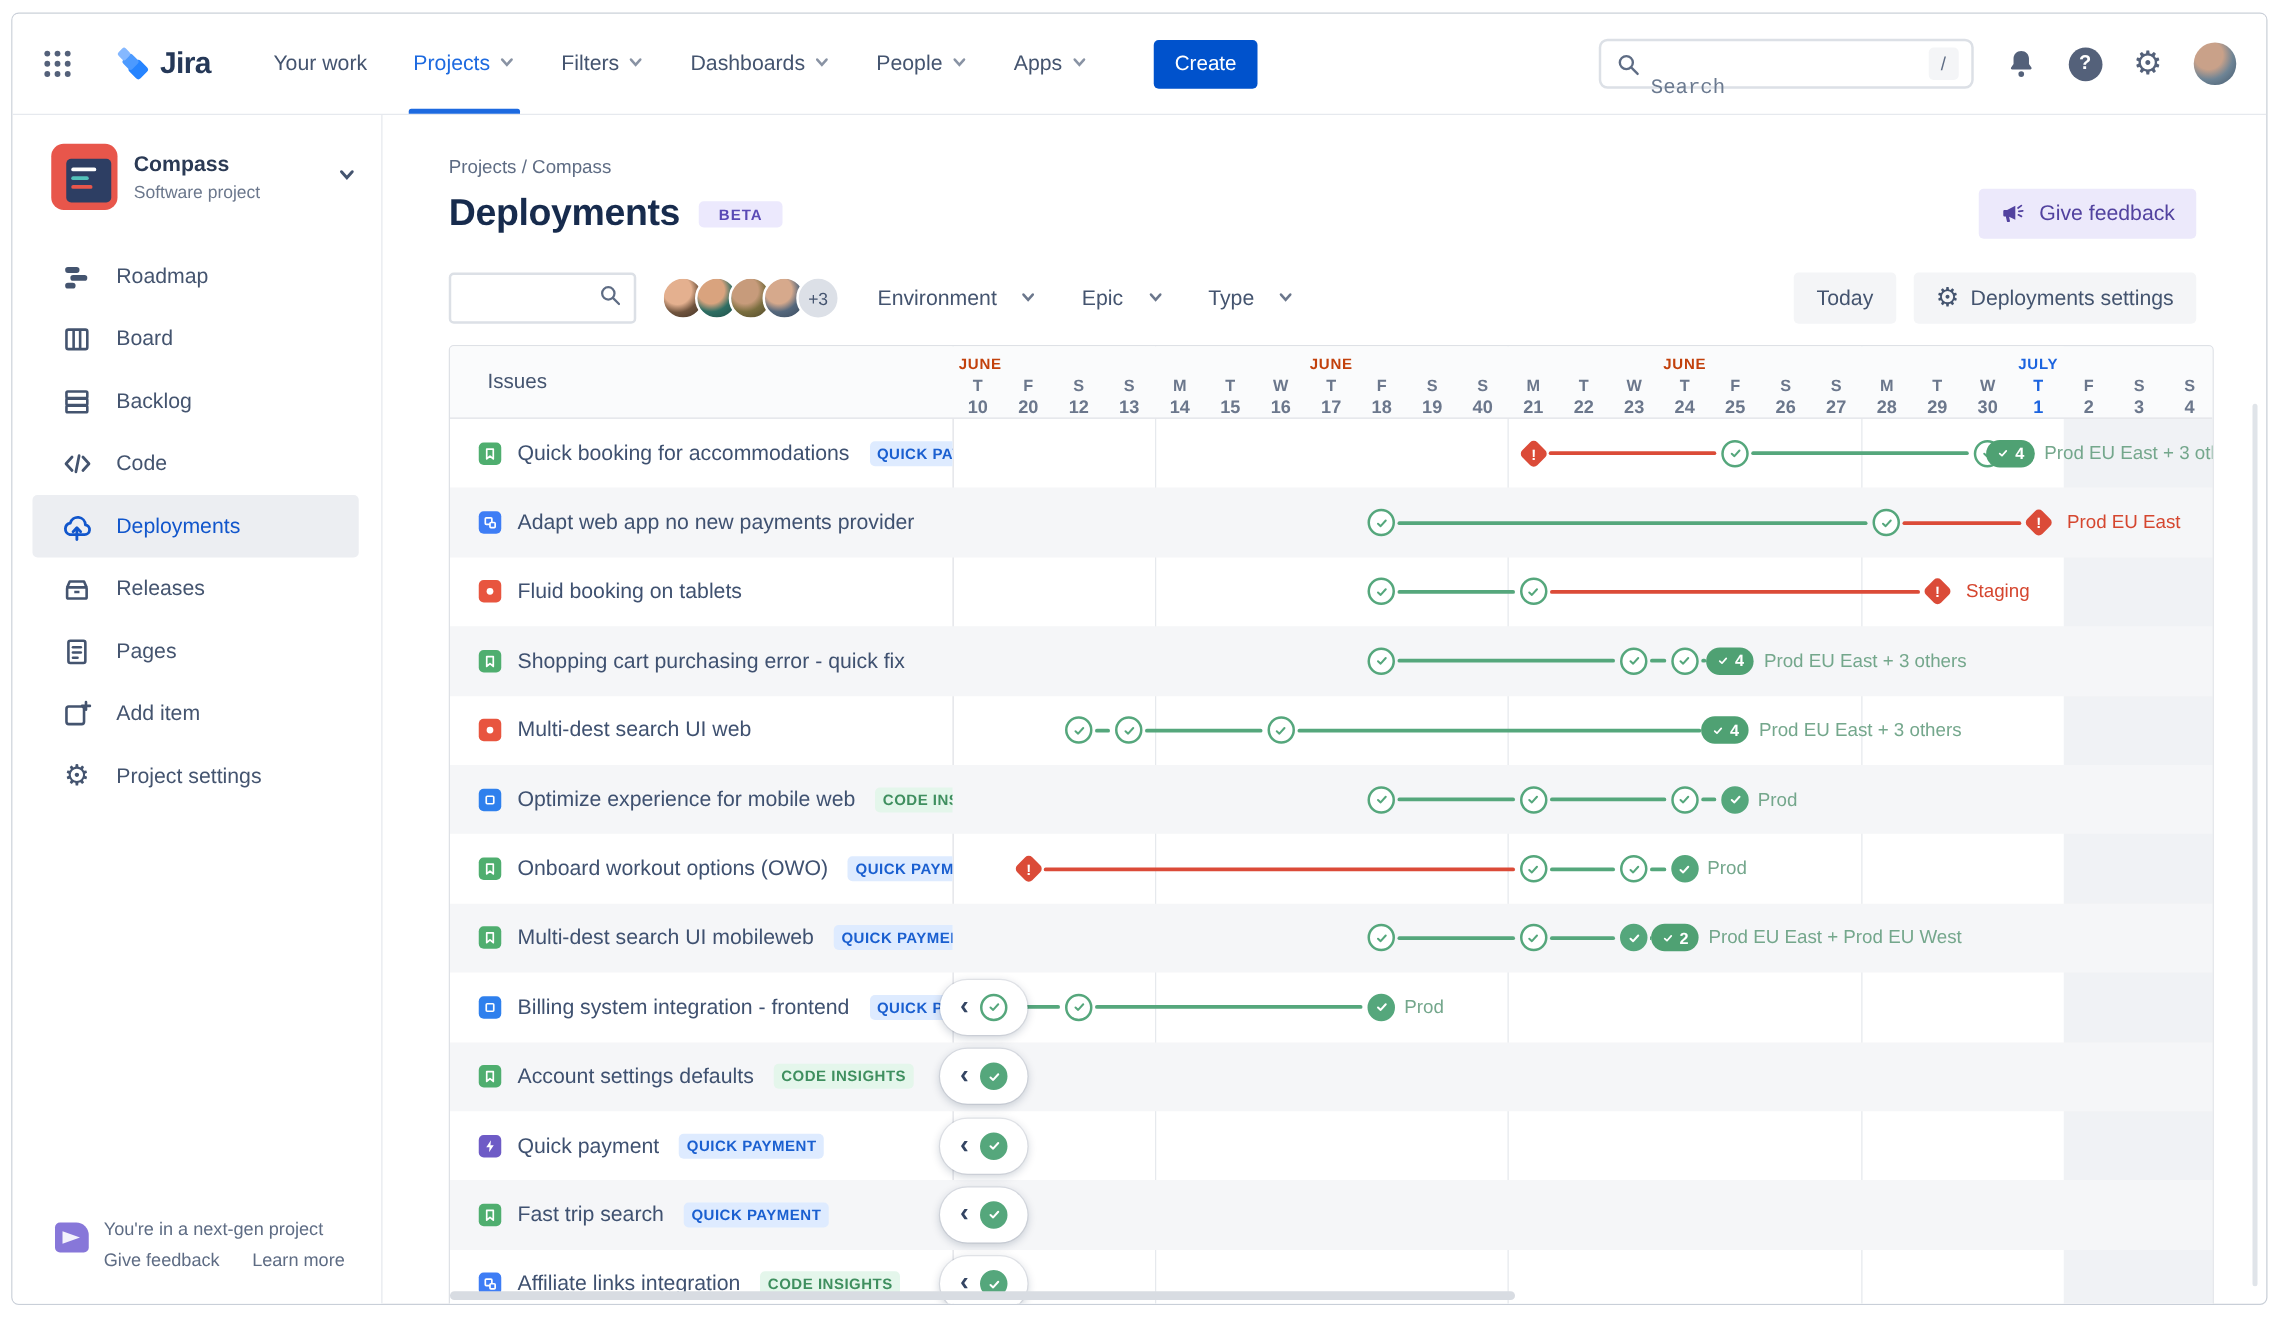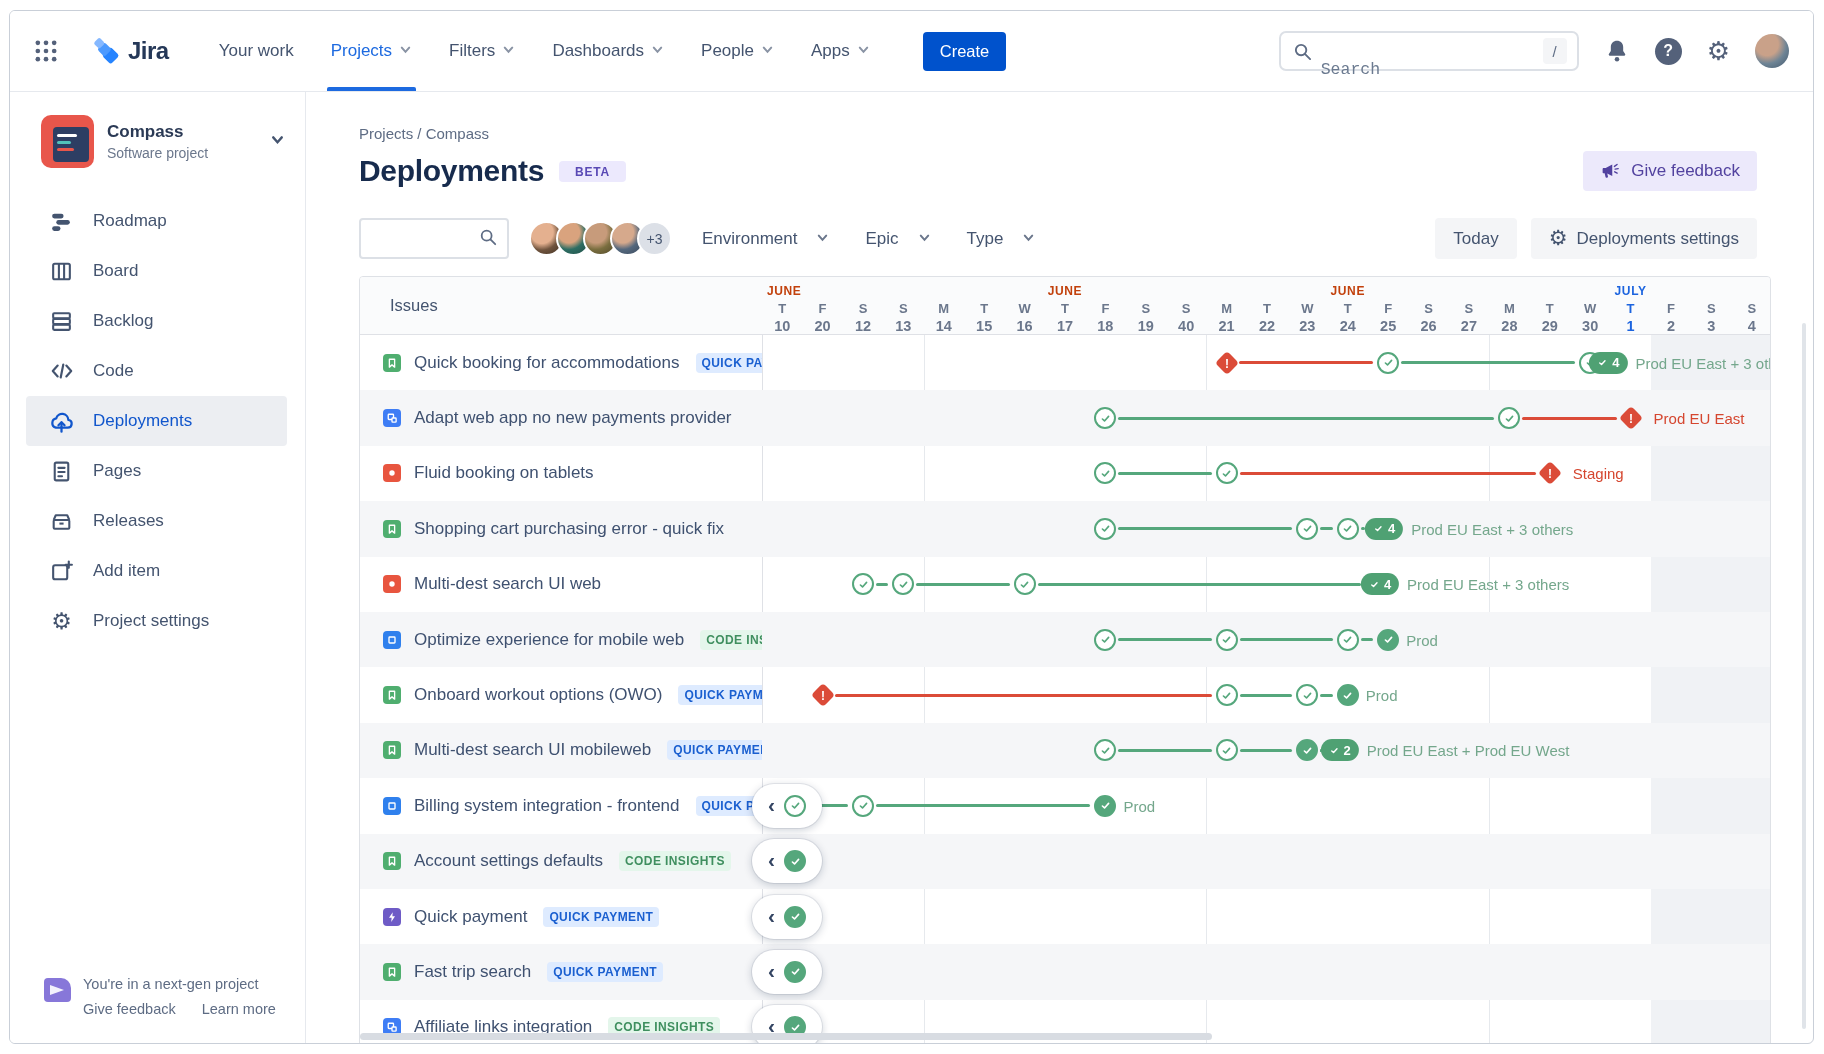--- a/index.html
+++ b/index.html
@@ -274,38 +274,38 @@
               <svg width="27" height="27" viewBox="0 0 24 24" fill="none" stroke="currentColor" stroke-width="2" stroke-linecap="round" stroke-linejoin="round">
                 <path d="M7 17.5h10.5a3.5 3.5 0 0 0 .6-6.95A5.5 5.5 0 0 0 7.3 9.3 4.2 4.2 0 0 0 7 17.5z"></path>
                 <line x1="12" y1="21" x2="12" y2="13"></line>
                 <polyline points="9.3,15.4 12,12.7 14.7,15.4"></polyline>
               </svg>
             </span>
             <span>Deployments</span>
           </div>
           <div class="side-item">
             <span class="s-ic">
+              <svg width="25" height="25" viewBox="0 0 24 24" fill="none" stroke="currentColor" stroke-width="2" stroke-linejoin="round">
+                <path d="M4.5 10.5l2-4.5h11l2 4.5"></path>
+                <rect x="4.5" y="10.5" width="15" height="8.5" rx="1"></rect>
+                <line x1="10" y1="14" x2="14" y2="14"></line>
+              </svg>
+            </span>
+            <span>Releases</span>
+          </div>
+          <div class="side-item">
+            <span class="s-ic">
               <svg width="25" height="25" viewBox="0 0 24 24" fill="none" stroke="currentColor" stroke-width="2" stroke-linecap="round">
                 <rect x="5.5" y="3.5" width="13" height="17" rx="1.5"></rect>
                 <line x1="9" y1="8.5" x2="15" y2="8.5"></line>
                 <line x1="9" y1="12.5" x2="15" y2="12.5"></line>
                 <line x1="9" y1="16.5" x2="12.5" y2="16.5"></line>
               </svg>
             </span>
             <span>Pages</span>
-          </div>
-          <div class="side-item">
-            <span class="s-ic">
-              <svg width="25" height="25" viewBox="0 0 24 24" fill="none" stroke="currentColor" stroke-width="2" stroke-linejoin="round">
-                <path d="M4.5 10.5l2-4.5h11l2 4.5"></path>
-                <rect x="4.5" y="10.5" width="15" height="8.5" rx="1"></rect>
-                <line x1="10" y1="14" x2="14" y2="14"></line>
-              </svg>
-            </span>
-            <span>Releases</span>
           </div>
           <div class="side-item">
             <span class="s-ic">
               <svg width="25" height="25" viewBox="0 0 24 24" fill="none" stroke="currentColor" stroke-width="2" stroke-linecap="round">
                 <rect x="4" y="6" width="13.5" height="13.5" rx="1.8"></rect>
                 <line x1="19" y1="2.5" x2="19" y2="8.5"></line>
                 <line x1="16" y1="5.5" x2="22" y2="5.5"></line>
               </svg>
             </span>
             <span>Add item</span>

